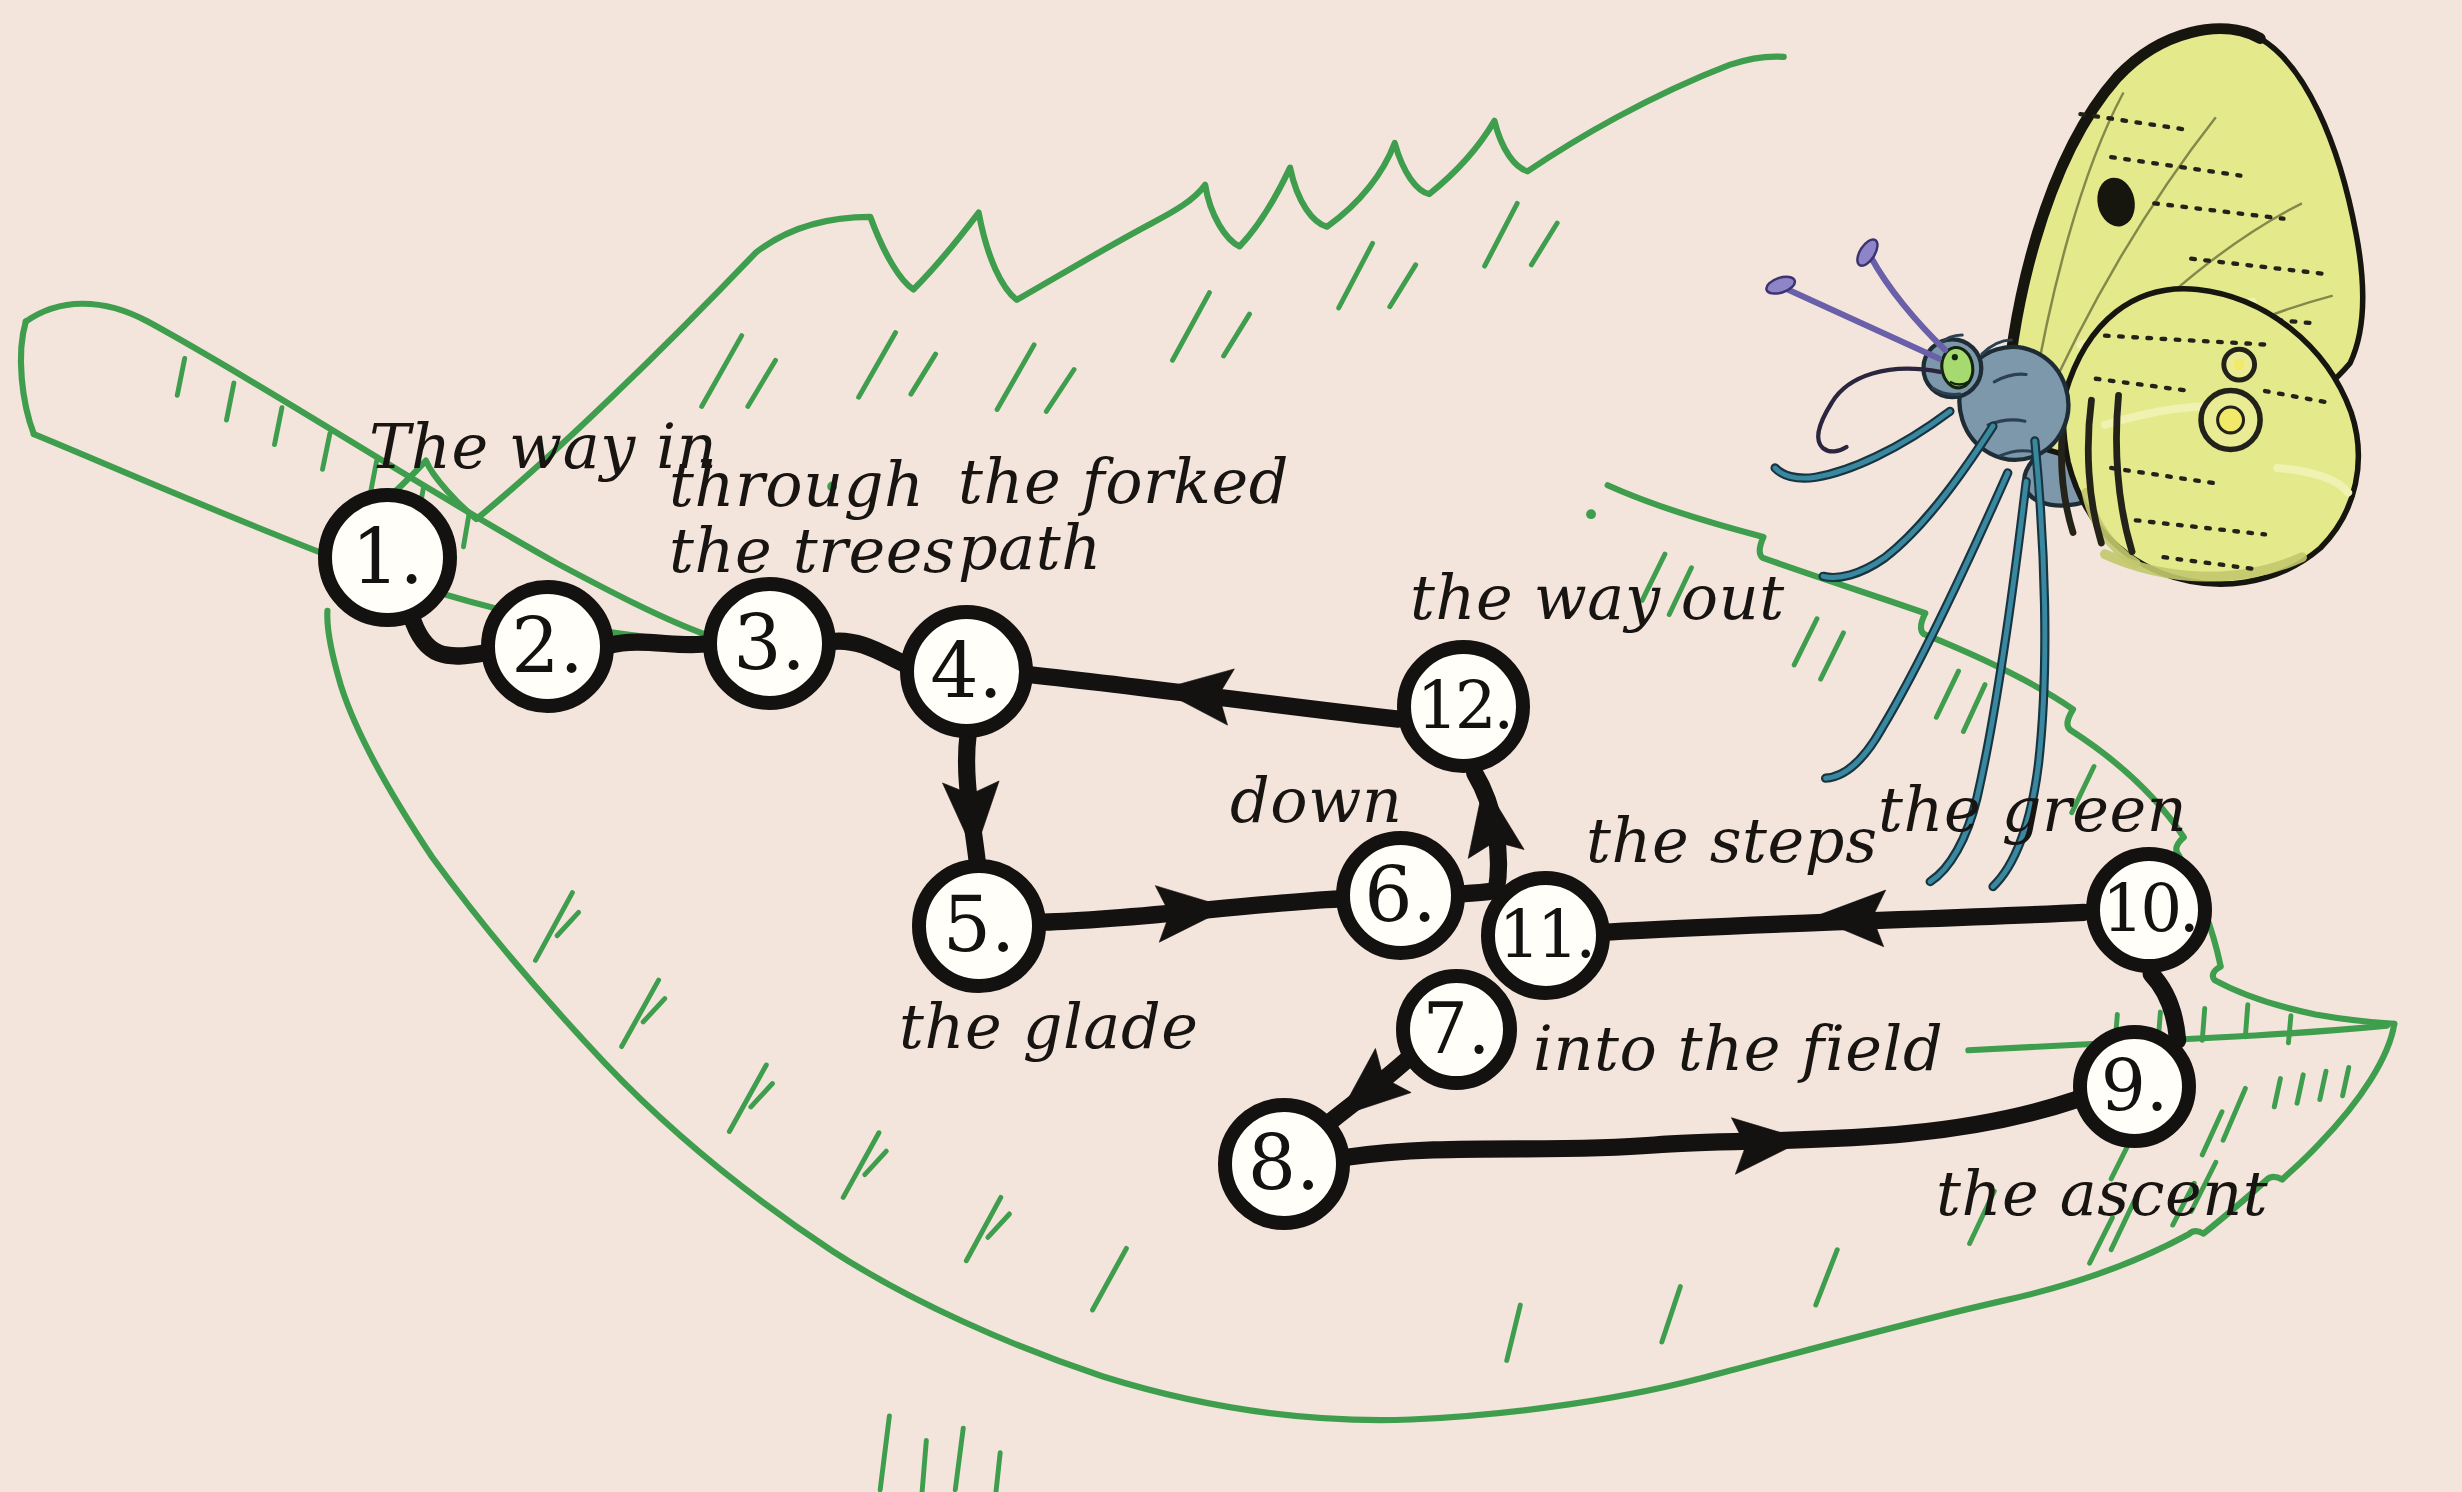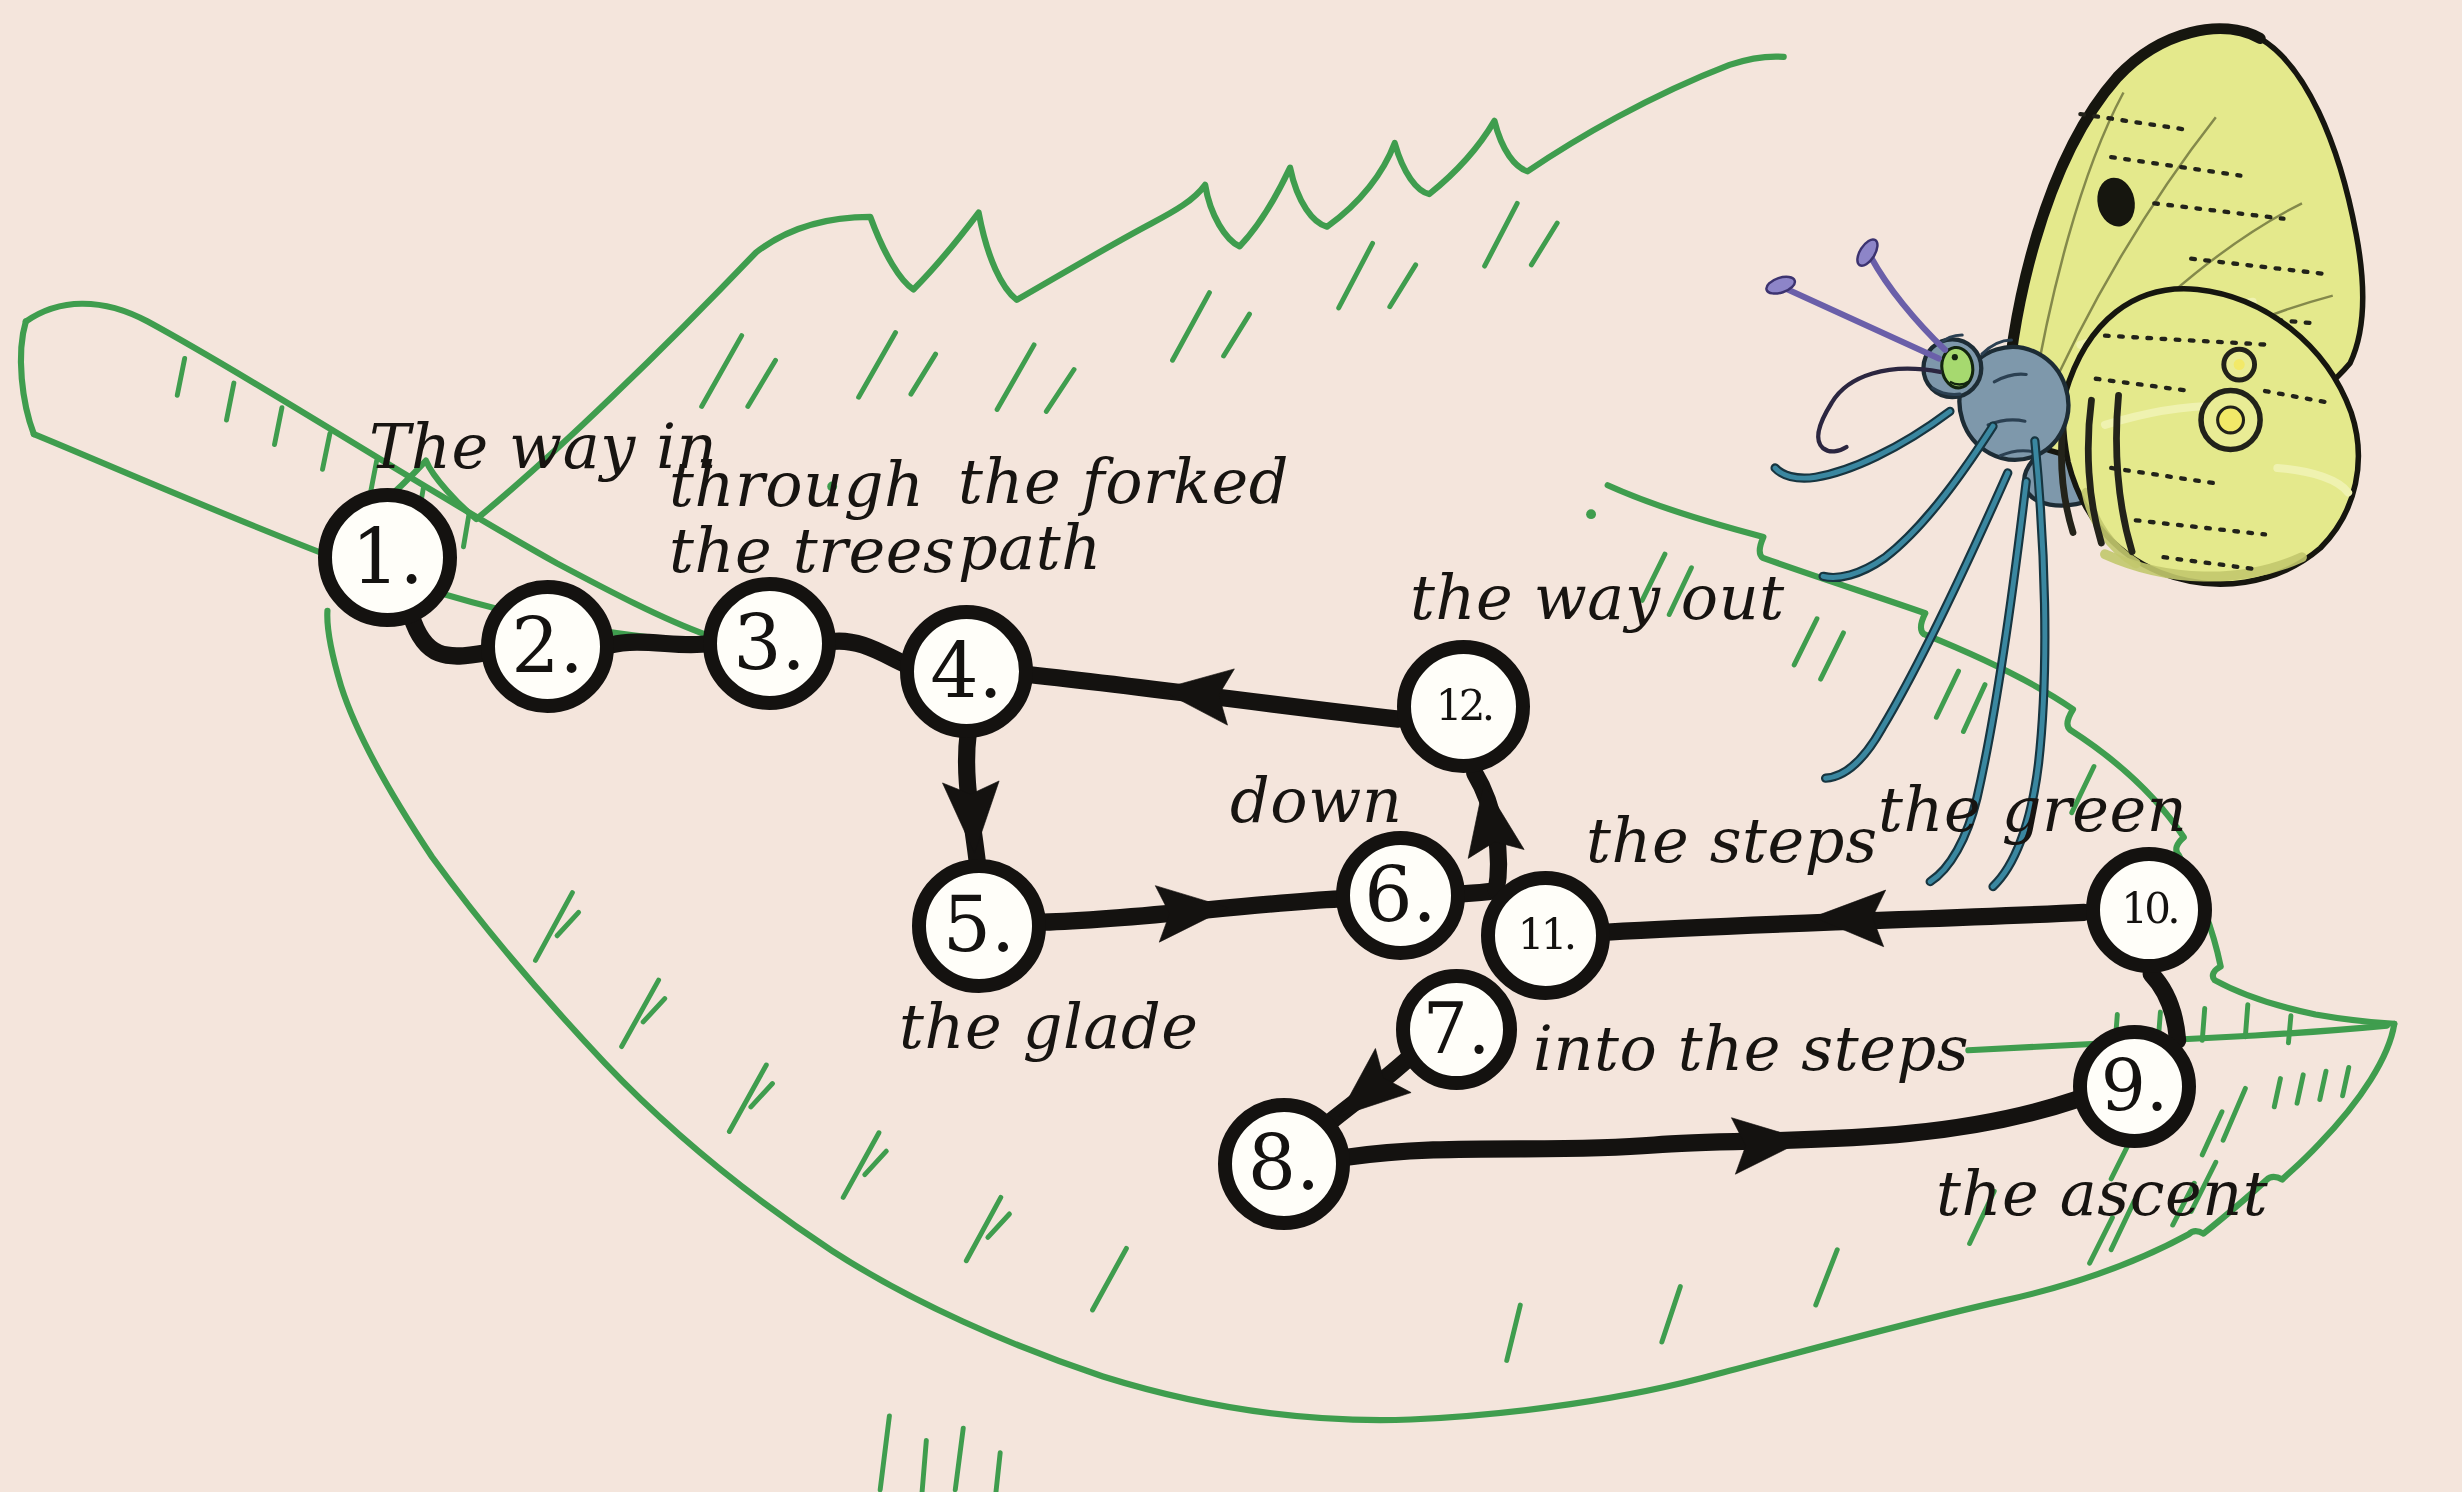--- a/index.html
+++ b/index.html
@@ -33,21 +33,21 @@
   .leg{fill:none;stroke:var(--leg-teal);stroke-width:8;stroke-linecap:round;}
   .ant{fill:none;stroke:var(--antenna-purple);stroke-width:10;stroke-linecap:round;}
   .club{fill:#8d85c8;stroke:#3c3370;stroke-width:4;}
   .prob{fill:none;stroke:#2b2640;stroke-width:7;stroke-linecap:round;}
   
   .node{position:absolute;box-sizing:border-box;border:14.8px solid var(--ink);
         border-radius:50%;background:var(--node-fill);display:flex;
         align-items:center;justify-content:center;}
   .node span{font-size:76px;color:var(--ink);line-height:1;transform:translateY(-1.2px);}
   .node.sm span{font-size:71px;}
-  .node.two span{font-size:42px;letter-spacing:-3.7px;}
+  .node.two span{font-size:66px;letter-spacing:-3.7px;}
   
   .lbl{position:absolute;font-style:italic;font-size:62px;line-height:1.06;
        color:#171411;white-space:pre-line;letter-spacing:0.6px;}
 </style>
 </head>
 <body>
 
 <div class="stage">
 
 <svg class="art" width="2462" height="1493" viewBox="0 0 4000 2425">
@@ -298,20 +298,20 @@
       <span>12.</span>
     </div>
 
 <div class="lbl" style="left:369px;top:414px">The way in</div>
 <div class="lbl" style="left:669px;top:452px">through
 the trees</div>
 <div class="lbl" style="left:958px;top:449px">the forked
 path</div>
 <div class="lbl" style="left:899px;top:994px">the glade</div>
 <div class="lbl" style="left:1230px;top:768px">down</div>
-<div class="lbl" style="left:1533px;top:1016px">into the steps</div>
+<div class="lbl" style="left:1533px;top:1016px">into the field</div>
 <div class="lbl" style="left:1878px;top:777px">the green</div>
 <div class="lbl" style="left:1936px;top:1161px">the ascent</div>
 <div class="lbl" style="left:1410px;top:565px">the way out</div>
 <div class="lbl" style="left:1586px;top:808px">the steps</div>
 
 </div>
 
 
 </body></html>

